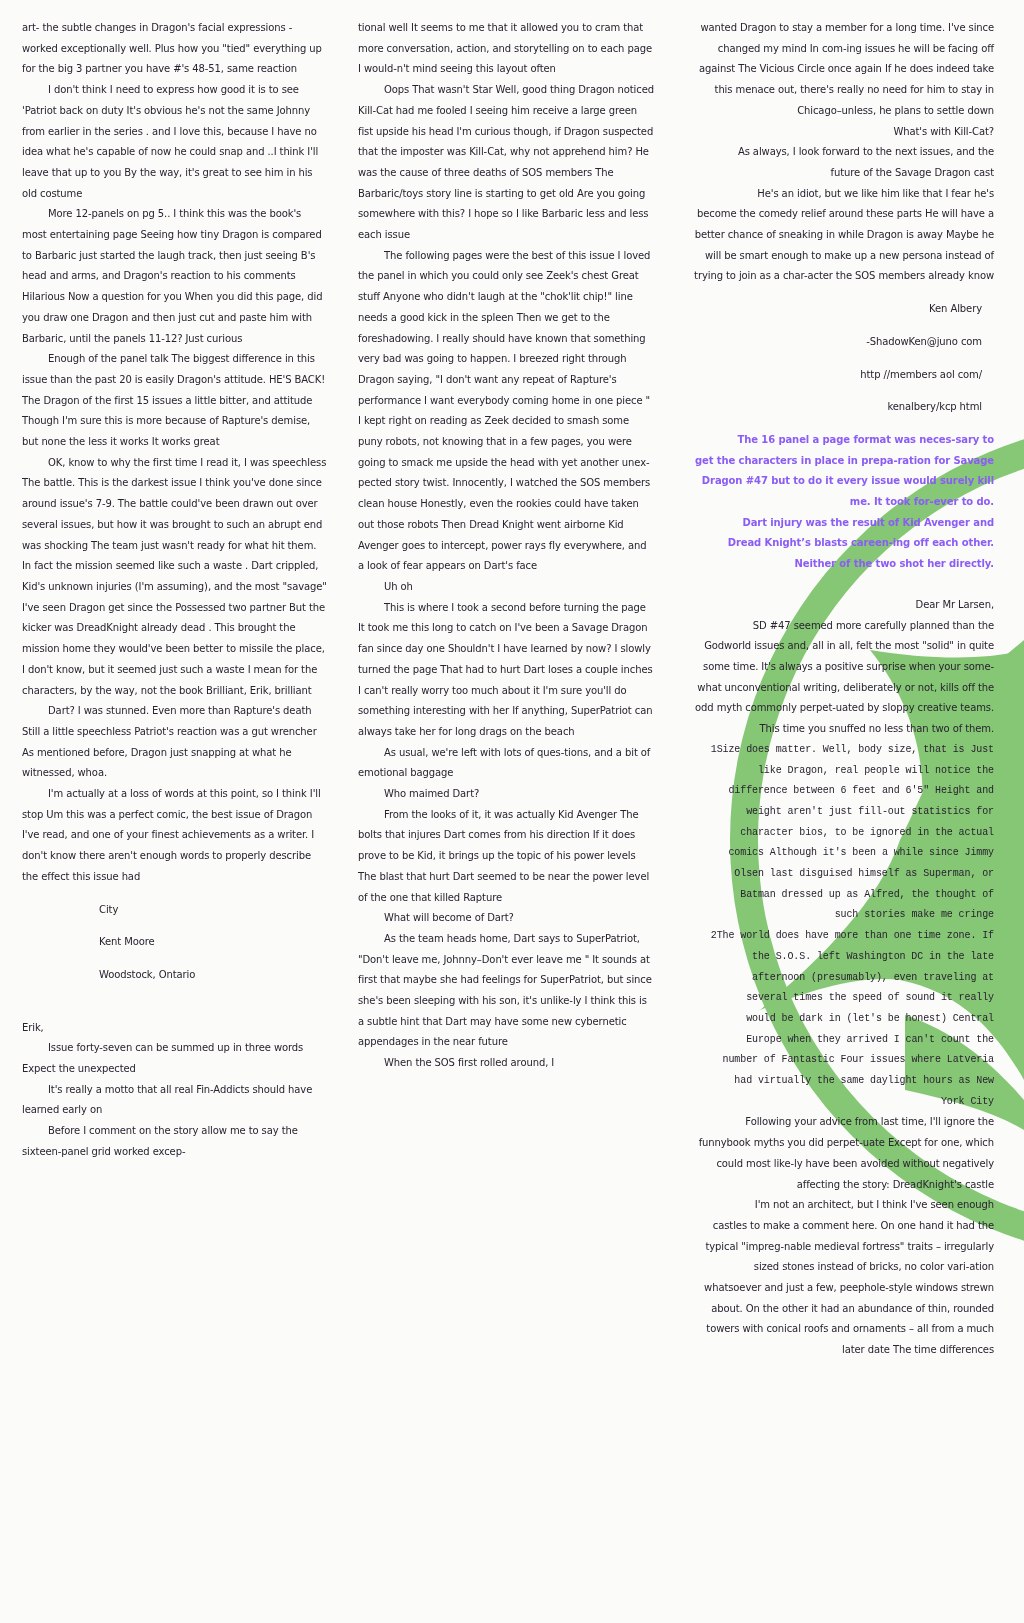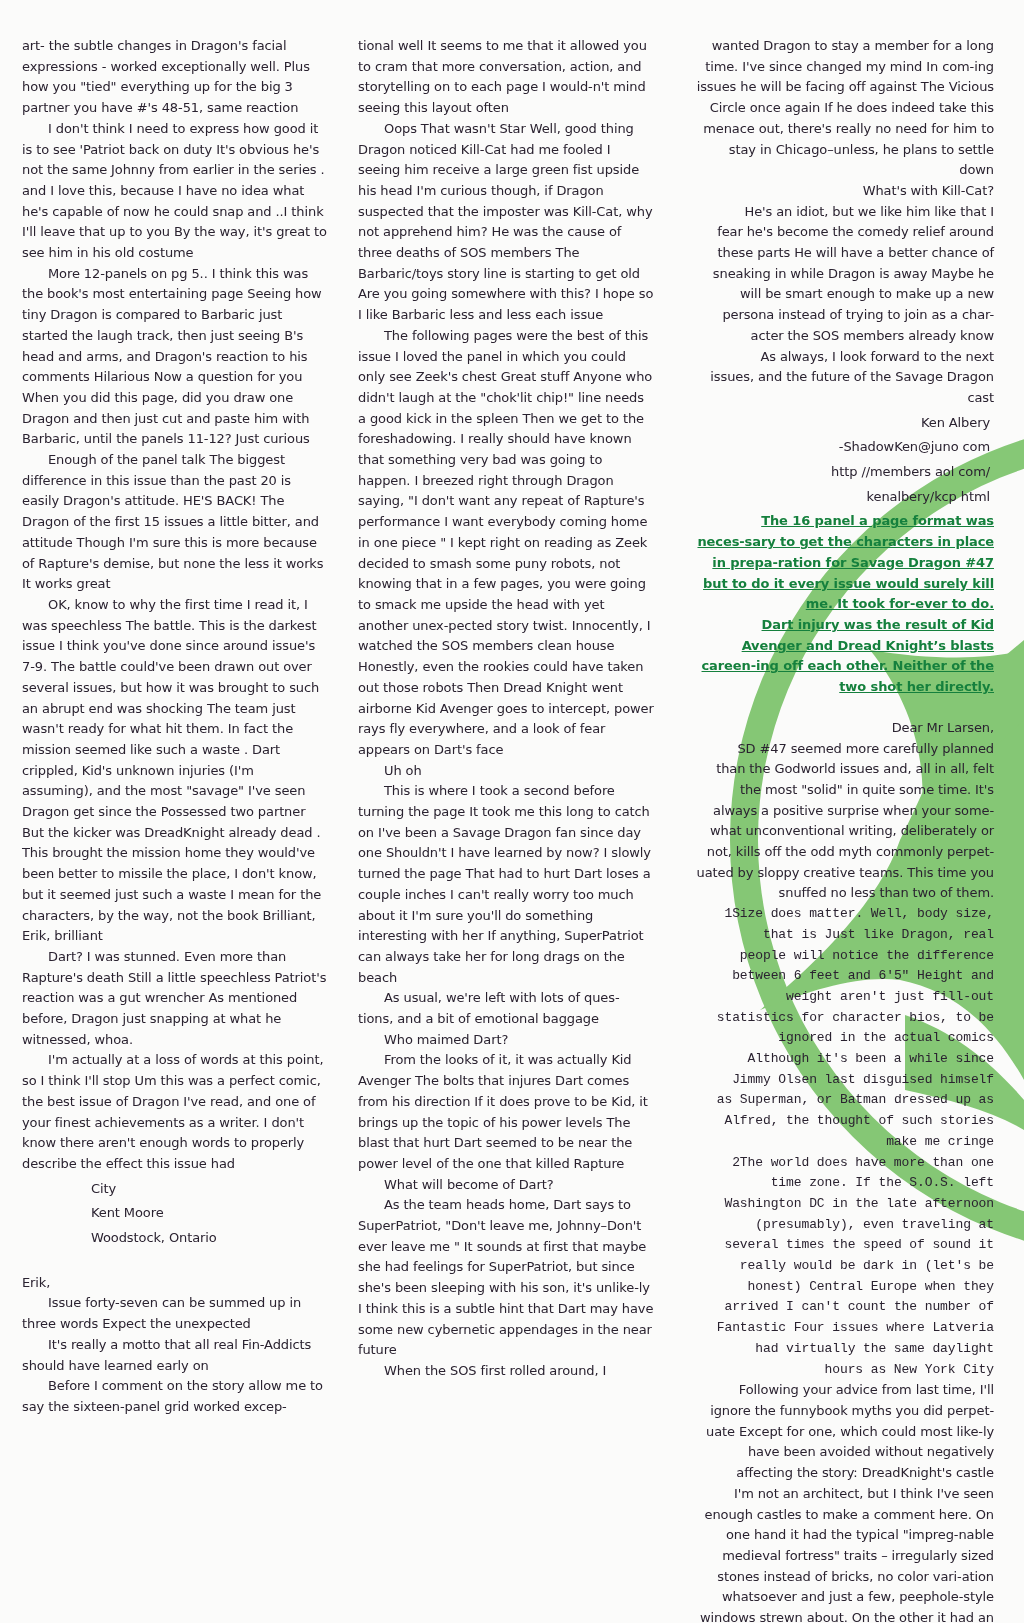--- a/index.html
+++ b/index.html
@@ -6,30 +6,30 @@
   body {
     width: 1024px; height: 1623px; overflow: hidden;
     background: #fbfbfa;
     font-family: "DejaVu Sans", sans-serif;
     color: #2a2230;
     position: relative;
   }
   .page { position: absolute; left: 0; top: 0; width: 1024px; height: 1623px; }
   .logo { position: absolute; left: 0; top: 0; width: 1024px; height: 1623px; z-index: 0; pointer-events: none; }
   .col {
-    position: absolute; top: 36px; z-index: 1;
-    font-size: 13px; line-height: 20.7px; letter-spacing: -0.1px;
+    position: absolute; top: 18px; z-index: 1;
+    font-size: 10px; line-height: 20.7px; letter-spacing: -0.1px;
   }
   .col-1 { left: 22px; width: 306px; }
   .col-2 { left: 358px; width: 296px; }
   .col-3 { left: 694px; width: 300px; text-align: right; }
   .p { margin: 0; text-indent: 26px; }
   .p.noind { text-indent: 0; }
-  .bold { font-weight: bold; color: #15803d; text-decoration: underline; }
-  .sig { margin: 4px; padding-left: 65px; }
+  .bold { font-weight: bold; color: #8b5cf6; }
+  .sig { margin: 12px; padding-left: 65px; }
   .gap { height: 20px; }
   .li { margin: 0; padding-left: 19px; text-indent: -19px; font-family: Liberation Mono, monospace; }
   .li .num { display: inline-block; width: 19px; text-indent: 0; }
 </style>
 </head>
 <body>
 
 <div class="page">
 
   <svg class="logo" viewBox="0 0 1024 1623" xmlns="http://www.w3.org/2000/svg">
@@ -72,22 +72,22 @@
     <p class="p">Who maimed Dart?</p>
     <p class="p">From the looks of it, it was actually Kid Avenger  The bolts that injures Dart comes from his direction  If it does prove to be Kid, it brings up the topic of his power levels  The blast that hurt Dart seemed to be near the power level of the one that killed Rapture</p>
     <p class="p">What will become of Dart?</p>
     <p class="p">As the team heads home, Dart says to SuperPatriot, "Don't leave me, Johnny–Don't ever leave me " It sounds at first that maybe she had feelings for SuperPatriot, but since she's been sleeping with his son, it's unlike-ly  I think this is a subtle hint that Dart may have some new cybernetic appendages in the near future</p>
     <p class="p">When the SOS first rolled around, I</p>
   </div>
 
   <div class="col col-3">
     <p class="p noind">wanted Dragon to stay a member for a long time. I've since changed my mind  In com-ing issues he will be facing off against The Vicious Circle once again  If he does indeed take this menace out, there's really no need for him to stay in Chicago–unless, he plans to settle down</p>
     <p class="p">What's with Kill-Cat?</p>
+    <p class="p">As always, I look forward to the next issues, and the future of the Savage Dragon cast</p>
     <p class="p">He's an idiot, but we like him like that  I fear he's become the comedy relief around these parts  He will have a better chance of sneaking in while Dragon is away  Maybe he will be smart enough to make up a new persona instead of trying to join as a char-acter the SOS members already know</p>
-    <p class="p">As always, I look forward to the next issues, and the future of the Savage Dragon cast</p>
     <p class="sig">Ken Albery</p>
     <p class="sig">-ShadowKen@juno com</p>
     <p class="sig">http //members aol com/</p>
     <p class="sig">kenalbery/kcp html</p>
     <p class="p bold">The 16 panel a page format was neces-sary to get the characters in place in prepa-ration for Savage Dragon #47 but to do it every issue would surely kill me.  It took for-ever to do.</p>
     <p class="p bold">Dart injury was the result of Kid Avenger and Dread Knight’s blasts careen-ing off each other.  Neither of the two shot her directly.</p>
     <div class="gap"></div>
     <p class="p noind">Dear Mr  Larsen,</p>
     <p class="p">SD #47 seemed more carefully planned than the Godworld issues and, all in all, felt the most "solid" in quite some time. It's always a positive surprise when your some-what unconventional writing, deliberately or not, kills off the odd myth commonly perpet-uated by sloppy creative teams. This time you snuffed no less than two of them.</p>
     <p class="li"><span class="num">1</span><span>Size does matter. Well, body size, that is  Just like Dragon, real people will notice the difference between 6 feet and 6'5"  Height and weight aren't just fill-out statistics for character bios, to be ignored in the actual comics  Although it's been a while since Jimmy Olsen last disguised himself as Superman, or Batman dressed up as Alfred, the thought of such stories make me cringe</span></p>

